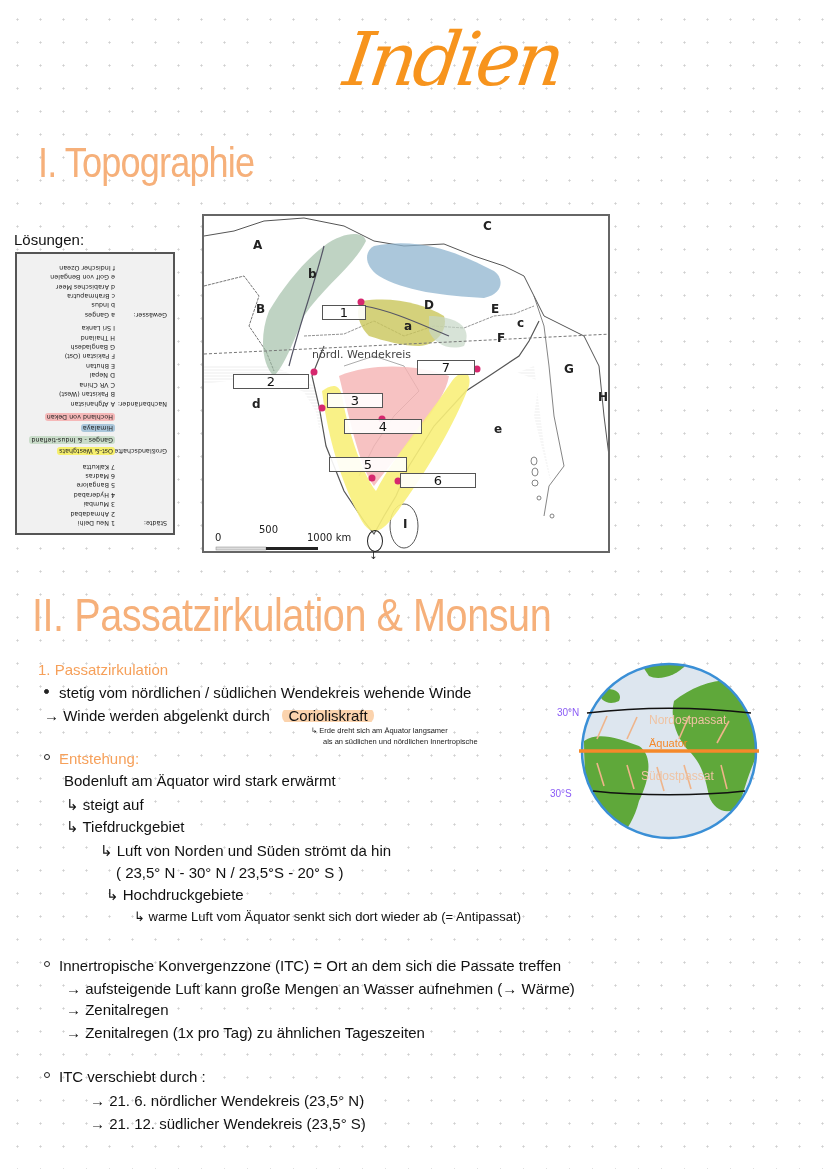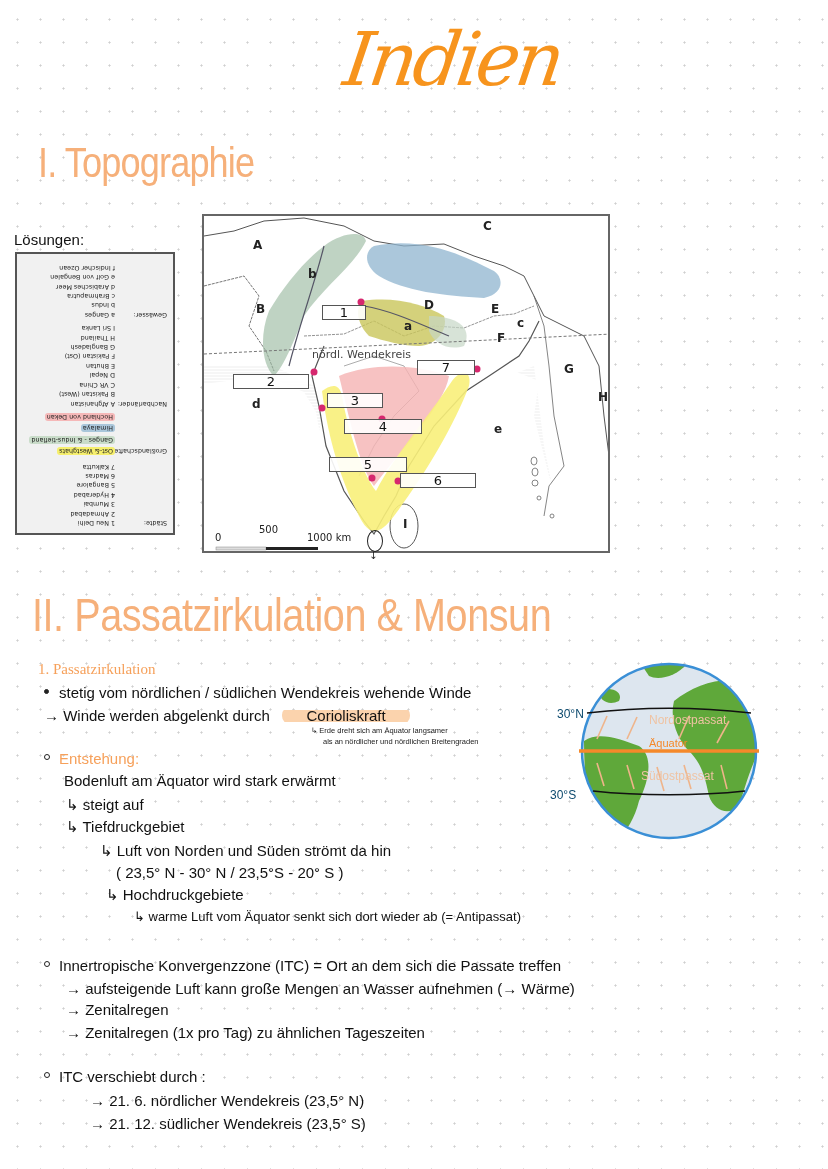--- a/index.html
+++ b/index.html
@@ -27,28 +27,28 @@
   .hl-pink{background:#f5b8b8;border-radius:3px;padding:0 2px;}
   .map{left:202px;top:214px;width:408px;height:339px;border:2px solid #666;box-sizing:border-box;background:#fff;overflow:hidden;}
   .map svg{position:absolute;left:0;top:0;}
   .map-label{position:absolute;font-family:"DejaVu Sans",sans-serif;font-weight:bold;font-size:12px;color:#222;}
   .map-label.lc{font-size:12px;}
   .num-box{position:absolute;height:13px;border:1px solid #555;background:rgba(255,255,255,0.9);font-size:13px;text-align:center;line-height:13px;color:#111;}
   .scale-text{position:absolute;font-size:10px;color:#222;}
   .tropic-label{position:absolute;font-size:11px;color:#444;}
   .compass{left:367px;top:530px;width:16px;height:22px;border:1.3px solid #222;border-radius:50%;box-sizing:border-box;}
   .compass-arrow{left:369px;top:550px;font-size:10px;}
-  .sub-h{left:38px;top:661px;font-size:15px;color:#f6a05a;font-family:Liberation Serif, serif;}
+  .sub-h{left:38px;top:661px;font-size:15px;color:#f6a05a;font-family:Liberation Sans, sans-serif;}
   .line{font-family:"Liberation Sans",sans-serif;font-size:15px;white-space:nowrap;color:#111;}
   .small{font-size:7.5px;color:#222;font-family:"Liberation Sans",sans-serif;white-space:nowrap;}
-  .coriolis{background:linear-gradient(#fff0,#fff0 15%,#fbd3ad 15%,#fbd3ad 90%,#fff0 90%);border-radius:8px;padding:0 24px;}
+  .coriolis{background:linear-gradient(#fff0,#fff0 15%,#fbd3ad 15%,#fbd3ad 90%,#fff0 90%);border-radius:8px;padding:0 6px;}
   .bullet-o{display:inline-block;width:4px;height:4px;border:1.3px solid #222;border-radius:50%;margin-right:9px;vertical-align:middle;position:relative;top:-3px;}
   .orange-text{color:#f6a05a;}
   .globe{left:579px;top:661px;width:180px;height:180px;}
-  .lat-label{font-family:"Liberation Sans",sans-serif;font-size:12px;color:#0c4a6e;}
+  .lat-label{font-family:"Liberation Sans",sans-serif;font-size:10px;color:#8b5cf6;}
 </style>
 </head>
 <body>
 
 <div class="abs title-main">Indien</div>
 <div class="abs h1 t1">I. Topographie</div>
 
 <div class="abs line loesungen-label">Lösungen:</div>
 <div class="abs solutions-box">
   <div class="solutions-inner">
@@ -191,21 +191,21 @@
 </div>
 <div class="abs compass"></div>
 <div class="abs compass-arrow">↓</div>
 
 <div class="abs h1 t2">II. Passatzirkulation &amp; Monsun</div>
 <div class="abs sub-h">1. Passatzirkulation</div>
 
 <div class="abs line" style="left:44px;top:684px"><span class="bullet-o" style="background:#222;width:3px;height:3px;margin-right:10px"></span><span>stetig vom nördlichen / südlichen Wendekreis wehende Winde</span></div>
 <div class="abs line" style="left:44px;top:707px"><span>→ Winde  werden  abgelenkt  durch</span>&nbsp;&nbsp;&nbsp;<span class="coriolis">Corioliskraft</span></div>
 <div class="abs small" style="left:311px;top:726px">↳ Erde dreht sich am Äquator langsamer</div>
-<div class="abs small" style="left:323px;top:737px">als an nördlicher und nördlichen Breitengraden</div>
+<div class="abs small" style="left:323px;top:737px">als an südlichen und nördlichen Innertropische</div>
 
 <div class="abs line" style="left:44px;top:750px"><span class="bullet-o"></span><span class="orange-text">Entstehung:</span></div>
 <div class="abs line" style="left:64px;top:772px">Bodenluft  am Äquator  wird stark erwärmt</div>
 <div class="abs line" style="left:66px;top:796px">↳ steigt auf</div>
 <div class="abs line" style="left:66px;top:818px">↳ Tiefdruckgebiet</div>
 <div class="abs line" style="left:100px;top:842px">↳ Luft von Norden und Süden strömt da hin</div>
 <div class="abs line" style="left:116px;top:864px">( 23,5° N - 30° N  /  23,5°S - 20° S )</div>
 <div class="abs line" style="left:106px;top:886px">↳ Hochdruckgebiete</div>
 <div class="abs line" style="left:134px;top:909px;font-size:13px">↳ warme Luft vom Äquator senkt sich dort wieder ab   (= Antipassat)</div>
 

